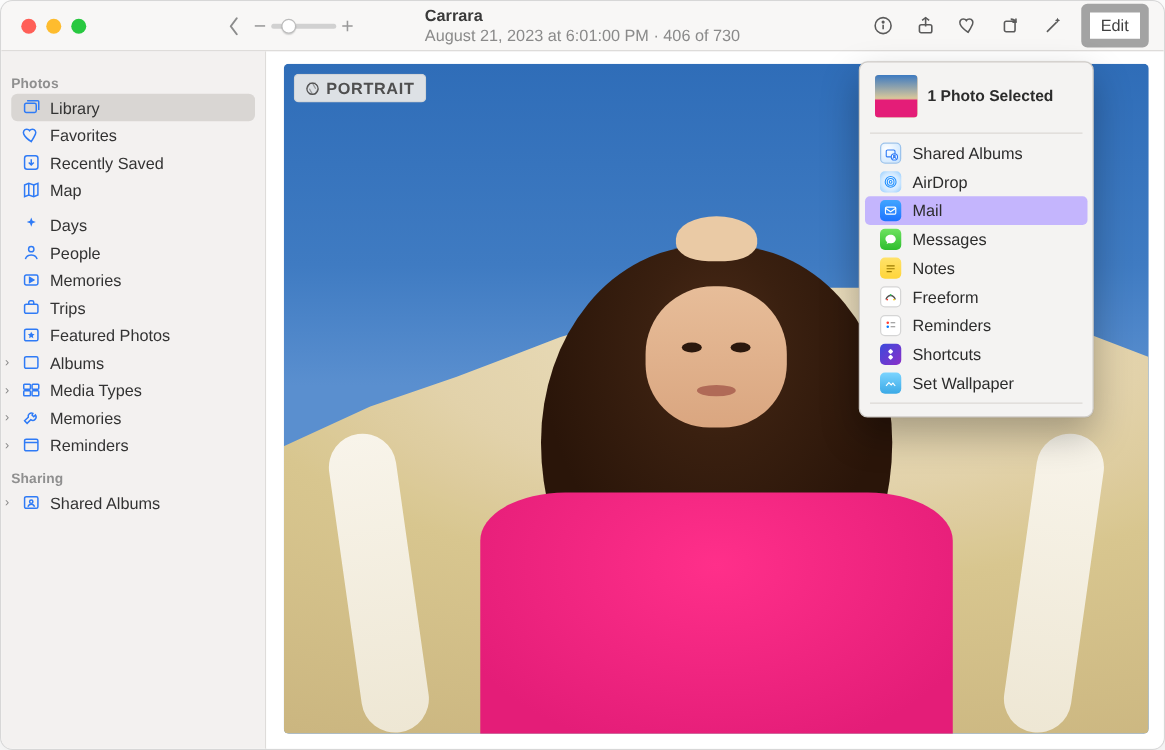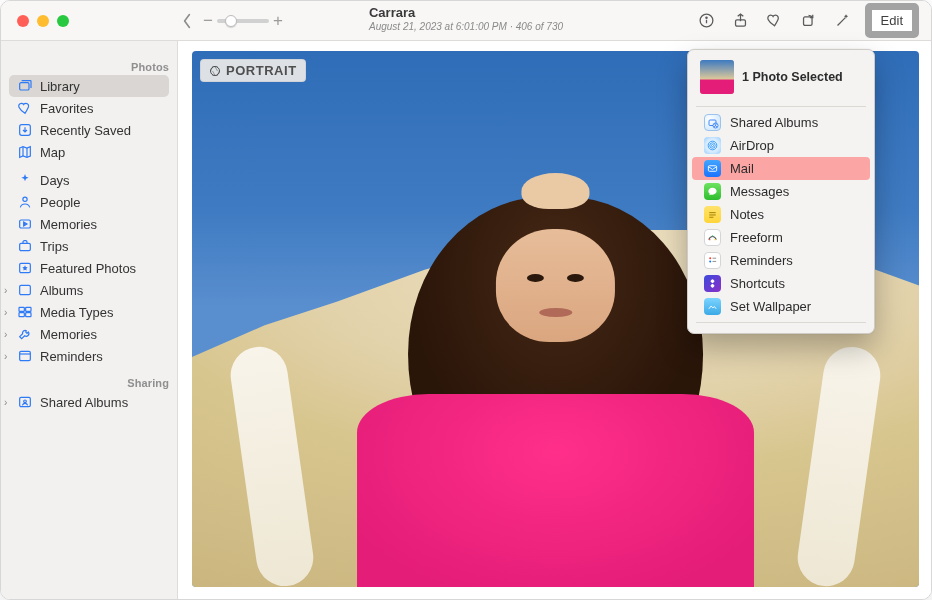--- a/index.html
+++ b/index.html
@@ -9,27 +9,27 @@
 .traffic { display:flex; gap:8px; padding-left:8px; }
 .dot { width:12px; height:12px; border-radius:50%; }
 .dot.red{background:#ff5f57;} .dot.yellow{background:#febc2e;} .dot.green{background:#28c840;}
 .tb-left { position:absolute; left:180px; display:flex; align-items:center; gap:10px; }
 .back-chev { width:12px; height:16px; color:#8c8c8c; cursor:pointer; }
 .zoom { display:flex; align-items:center; gap:4px; color:#9a9a9a; font-weight:300; font-size:17px; }
 .zoom-track { width:52px; height:4px; background:#d1d1d1; border-radius:2px; position:relative; }
 .zoom-knob { position:absolute; left:8px; top:-4px; width:12px; height:12px; border-radius:50%; background:#fff; border:1px solid #bcbcbc; box-shadow:0 1px 1px rgba(0,0,0,.15); }
 .tb-center { position:absolute; left:50%; transform:translateX(-50%); top:4px; text-align:left; line-height:1.2; }
 .tb-title { font-size:13px; font-weight:600; color:#3a3a3a; }
-.tb-sub { font-size:10px; color:#8a8a8a;font-style:italic; }
+.tb-sub { font-size:13px; color:#8a8a8a; }
 .tb-right { margin-left:auto; display:flex; align-items:center; gap:2px; padding-right:4px; }
 .tb-btn { width:32px; height:28px; display:flex; align-items:center; justify-content:center; color:#5b5b5b; border-radius:5px; cursor:pointer; }
 .tb-btn svg { width:17px; height:17px; }
 .edit-btn { font-size:13px; color:#404040; padding:3px 9px; border:7px solid #a3a3a3; border-radius:5px; background:#fff; margin-left:4px; cursor:pointer; }
 .body { flex:1; display:flex; min-height:0; }
-.sidebar { width:177px; background:#f3f1f0; border-right:1px solid #dedcda; padding-top:16px; overflow-y:auto; font-size:13px;text-align:right; }
+.sidebar { width:212px; background:#f3f1f0; border-right:1px solid #dedcda; padding-top:16px; overflow-y:auto; font-size:13px; }
 .side-section { padding:0 8px 6px; }
 .side-head { font-size:11px; font-weight:600; color:#8f8f8f; padding:4px 8px 2px; letter-spacing:.01em; }
 .side-item { display:flex; align-items:center; gap:7px; padding:3px 8px; border-radius:5px; color:#333; cursor:pointer; position:relative; }
 .side-item.selected { background:#d9d6d3; }
 .side-item .chev { position:absolute; left:-5px; color:#888; font-size:10px; }
 .side-icon { width:16px; height:16px; display:flex; align-items:center; justify-content:center; color:#2f7bf6; flex-shrink:0; }
 .content { flex:1; background:#fff; padding:10px 12px 12px 14px; display:flex; }
 .photo { flex:1; position:relative; border-radius:4px; overflow:hidden; }
 .sky { position:absolute; inset:0; background:linear-gradient(180deg,#2f6db8 0%,#3f7bc2 30%,#5a8fcf 48%); }
 .rock { position:absolute; left:0; right:0; top:26%; bottom:0; background:radial-gradient(120% 90% at 58% 20%,#f1e3c1 0%,#e6d4a6 35%,#dcc789 55%,#cfb77a 100%); clip-path:polygon(0% 42%,10% 34%,20% 28%,32% 20%,44% 14%,56% 10%,70% 10%,85% 14%,100% 24%,100% 100%,0% 100%); filter:saturate(.9) contrast(.98); }
@@ -46,21 +46,21 @@
 .handTop{position:absolute;left:50%;transform:translateX(-50%);top:-3%;width:12%;height:9%;background:#eacaa5;border-radius:50% 50% 40% 40%;}
 .badge { position:absolute; top:8px; left:8px; background:rgba(231,231,231,.95); color:#4f4f4f; font-size:13px; font-weight:700; letter-spacing:.04em; padding:3px 8px; border-radius:4px; display:flex; align-items:center; gap:5px; border:1px solid rgba(0,0,0,.06); }
 .badge svg { width:12px; height:12px; }
 .share-menu { position:absolute; top:48px; right:56px; width:188px; background:#f4f3f2; border:1px solid #cfccc8; border-radius:7px; box-shadow:0 14px 30px rgba(0,0,0,.28),0 0 0 0.5px rgba(0,0,0,.05); padding:6px 0; font-size:13px; color:#2c2c2c; }
 .sm-head { display:flex; align-items:center; gap:8px; padding:4px 12px 8px; }
 .sm-thumb { width:34px; height:34px; border-radius:3px; overflow:hidden; position:relative; background:#d7b98f; }
 .sm-thumb .msky{position:absolute;inset:0;background:linear-gradient(180deg,#3d7ac1,#d9c79a 55%,#e41d78 60%);}
 .sm-title { font-weight:700; font-size:12.5px; }
 .sm-sep { height:1px; background:#dcd9d5; margin:4px 8px; }
 .sm-item { display:flex; align-items:center; gap:9px; padding:3px 12px; cursor:pointer; border-radius:4px; margin:0 4px; }
-.sm-item.highlight { background:#fca5a5; }
+.sm-item.highlight { background:#c4b5fd; }
 .sm-icon { width:17px; height:17px; border-radius:4px; display:flex; align-items:center; justify-content:center; font-size:11px; color:#fff; flex-shrink:0; }
 .ic-shared{background:radial-gradient(circle at 30% 30%,#fff,#c4e2ff);border:1px solid #9cc3ec;}
 .ic-airdrop{background:radial-gradient(circle at 50% 50%,#fff 0,#cfe8ff 60%,#8ecaff 100%);}
 .ic-mail{background:linear-gradient(180deg,#41a5ff,#1d73ff);}
 .ic-msg{background:linear-gradient(180deg,#6ee360,#2ebd2e);}
 .ic-notes{background:linear-gradient(180deg,#ffe26a,#ffd53a);}
 .ic-free{background:#fff;border:1px solid #d5d5d5;}
 .ic-rem{background:#fff;border:1px solid #d5d5d5;}
 .ic-short{background:linear-gradient(135deg,#3b4bdc,#8b2fc8);}
 .ic-wall{background:linear-gradient(180deg,#7bd4ff,#3ba9e6);}

